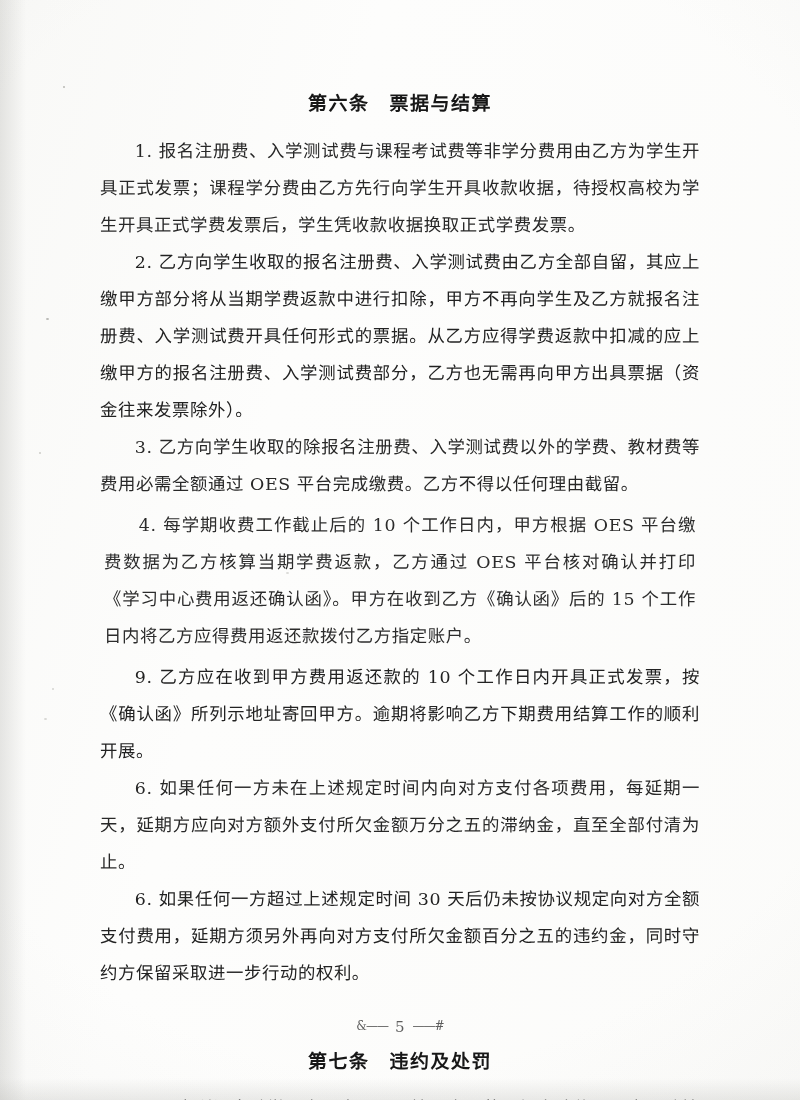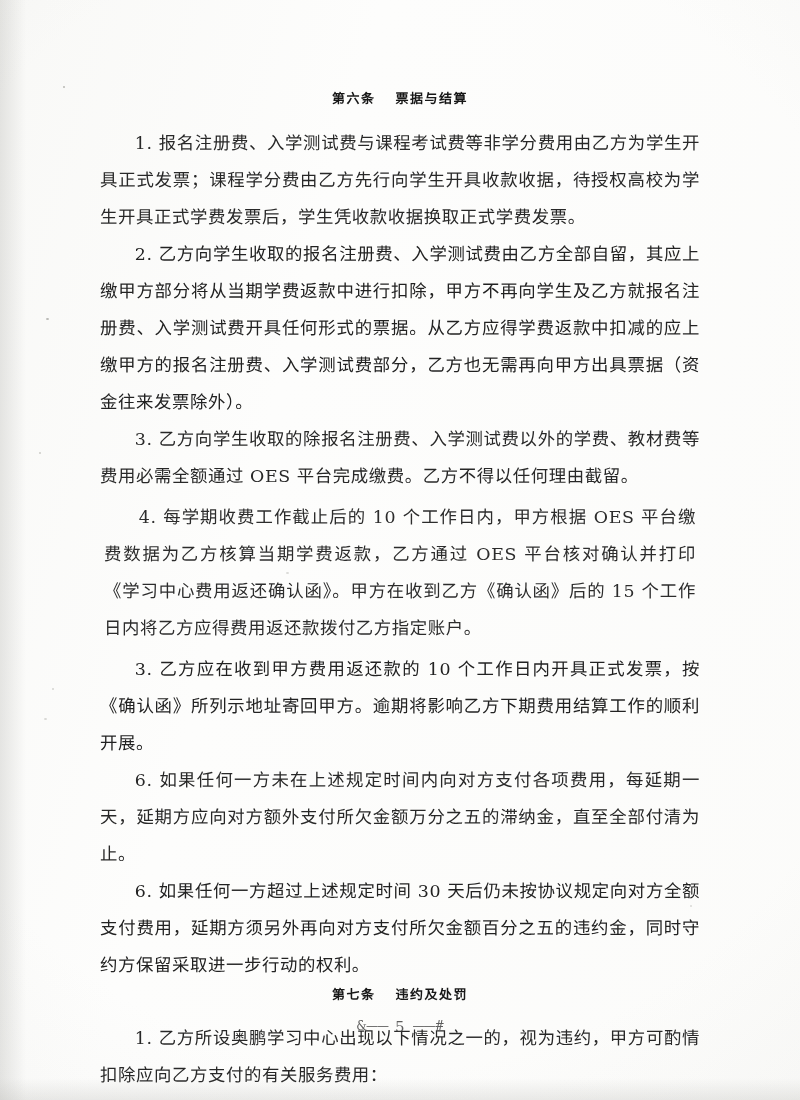--- a/index.html
+++ b/index.html
@@ -50,21 +50,21 @@
     position: absolute;
     left: 100px;
     top: 0;
     width: 600px;
     z-index: 2;
   }
 
   .heading {
     text-align: center;
     font-weight: bold;
-    font-size: 13px;
+    font-size: 19px;
     letter-spacing: 1.5px;
     color: #171717;
     font-family: "DejaVu Serif", "Liberation Serif", serif;
   }
 
   .heading .sp { display: inline-block; width: 20px; }
 
   .para {
     font-size: 17.4px;
     line-height: 37px;
@@ -126,25 +126,25 @@
   <div class="content">
 
     <div class="heading" style="margin-top:88px;">
       <span>第六条</span><span class="sp"></span><span>票据与结算</span>
     </div>
 
     <p class="para ink-a" style="margin:18px 0 0 0;">1. 报名注册费、入学测试费与课程考试费等非学分费用由乙方为学生开具正式发票；课程学分费由乙方先行向学生开具收款收据，待授权高校为学生开具正式学费发票后，学生凭收款收据换取正式学费发票。</p>
     <p class="para ink-b" style="margin:0;">2. 乙方向学生收取的报名注册费、入学测试费由乙方全部自留，其应上缴甲方部分将从当期学费返款中进行扣除，甲方不再向学生及乙方就报名注册费、入学测试费开具任何形式的票据。从乙方应得学费返款中扣减的应上缴甲方的报名注册费、入学测试费部分，乙方也无需再向甲方出具票据（资金往来发票除外）。</p>
     <p class="para ink-a" style="margin:0;">3. 乙方向学生收取的除报名注册费、入学测试费以外的学费、教材费等费用必需全额通过 OES 平台完成缴费。乙方不得以任何理由截留。</p>
     <p class="para ink-c" style="margin:4px;">4. 每学期收费工作截止后的 10 个工作日内，甲方根据 OES 平台缴费数据为乙方核算当期学费返款，乙方通过 OES 平台核对确认并打印《学习中心费用返还确认函》。甲方在收到乙方《确认函》后的 15 个工作日内将乙方应得费用返还款拨付乙方指定账户。</p>
-    <p class="para ink-b" style="margin:0;">3. 乙方应在收到甲方费用返还款的 10 个工作日内开具正式发票，按《确认函》所列示地址寄回甲方。逾期将影响乙方下期费用结算工作的顺利开展。</p>
+    <p class="para ink-b" style="margin:0;">9. 乙方应在收到甲方费用返还款的 10 个工作日内开具正式发票，按《确认函》所列示地址寄回甲方。逾期将影响乙方下期费用结算工作的顺利开展。</p>
     <p class="para ink-a" style="margin:0;">6. 如果任何一方未在上述规定时间内向对方支付各项费用，每延期一天，延期方应向对方额外支付所欠金额万分之五的滞纳金，直至全部付清为止。</p>
     <p class="para ink-b" style="margin:0;">6. 如果任何一方超过上述规定时间 30 天后仍未按协议规定向对方全额支付费用，延期方须另外再向对方支付所欠金额百分之五的违约金，同时守约方保留采取进一步行动的权利。</p>
 
-    <div class="heading" style="">
+    <div class="heading" style="margin-top:54px;">
       <span>第七条</span><span class="sp"></span><span>违约及处罚</span>
     </div>
 
     <p class="para ink-a" style="margin:17px 0 0 0;">1. 乙方所设奥鹏学习中心出现以下情况之一的，视为违约，甲方可酌情扣除应向乙方支付的有关服务费用：</p>
 
   </div>
 
   <div class="footer" style="top:1018px;">
     <span class="dash">&amp;——</span><span class="pno">5</span><span class="dash">——#</span>
   </div>

